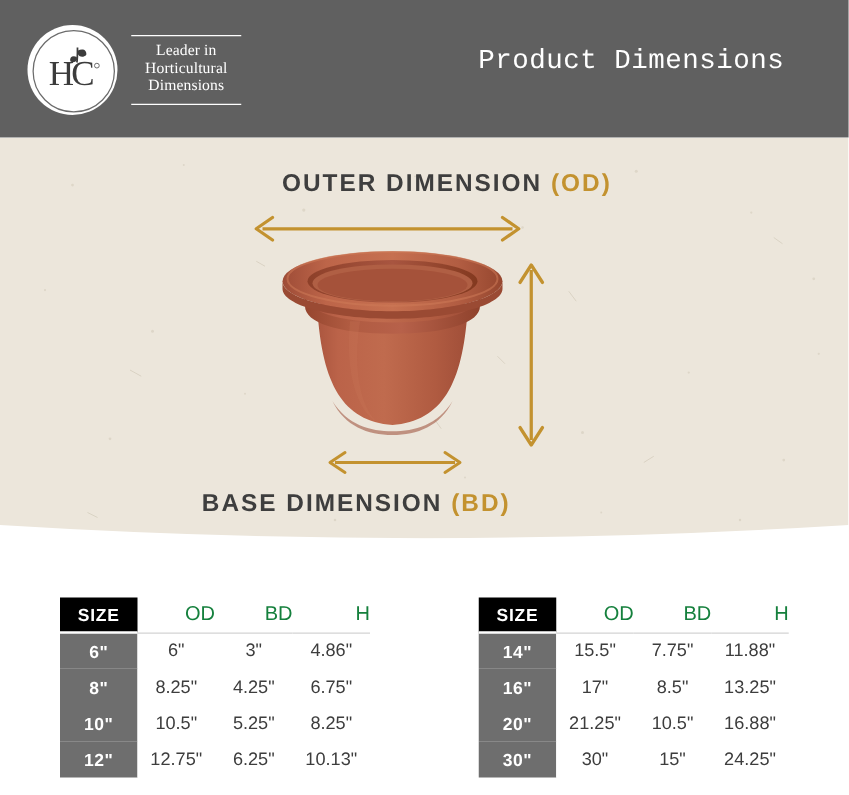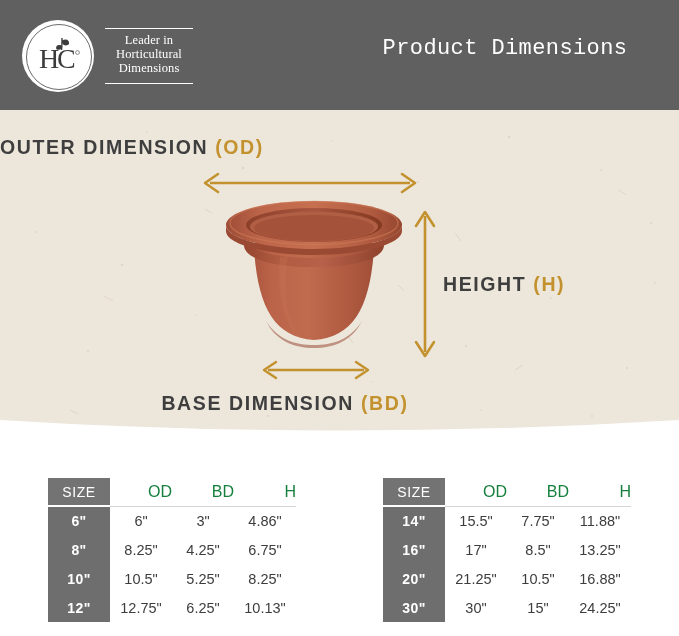--- a/index.html
+++ b/index.html
@@ -97,21 +97,21 @@
     position: absolute;
     font-family: "Liberation Sans", sans-serif;
     font-weight: bold;
     font-size: 19.5px;
     letter-spacing: 1.6px;
     color: #3e3e3e;
     white-space: nowrap;
   }
   .dim-label .accent { color: #c3922f; }
 
-  .label-od { left: 0; top: 26px; width: 679px; text-align: left; }
+  .label-od { left: 0; top: 26px; width: 679px; text-align: center; padding-left: 36px; }
   .label-bd { left: 0; top: 282px; width: 570px; text-align: center; }
   .label-h  { left: 443px; top: 163px; }
 
   .arrow-svg { position: absolute; }
   .arrow-od { left: 200px; top: 62px; }
   .arrow-bd { left: 260px; top: 249px; }
   .arrow-h  { left: 414px; top: 98px; }
 
   .pot-svg { position: absolute; left: 222px; top: 85px; }
 
@@ -134,24 +134,24 @@
   }
   table.dimtable th,
   table.dimtable td {
     padding: 0;
     margin: 0;
   }
 
   
   .th-size {
     width: 62px; height: 28px;
-    background: #737373;
+    background: #000000;
     color: #ffffff;
     font-size: 14px;
-    font-weight: normal;
+    font-weight: bold;
     letter-spacing: 0.6px;
     vertical-align: middle;
   }
   .th-col {
     width: 62px; height: 28px;
     color: #15803d;
     font-size: 16px;
     font-weight: normal;
     text-align: right;
     vertical-align: middle;
@@ -323,24 +323,20 @@
 
       <path d="M58 62 C54 104, 64 134, 80 143 C66 130, 60 100, 66 62 Z" fill="#cb7a5c" opacity="0.22"></path>
     </svg>
 
     <svg class="arrow-svg arrow-h" width="22" height="152" viewBox="0 0 22 152" aria-hidden="true">
       <line x1="11" y1="8" x2="11" y2="144" stroke="#c3922f" stroke-width="2.6"></line>
       <polyline points="2,18 11,4 20,18" fill="none" stroke="#c3922f" stroke-width="2.6" stroke-linecap="round" stroke-linejoin="round"></polyline>
       <polyline points="2,134 11,148 20,134" fill="none" stroke="#c3922f" stroke-width="2.6" stroke-linecap="round" stroke-linejoin="round"></polyline>
     </svg>
 
-    <div class="dim-label label-h">
-      <span>HEIGHT</span>
-      <span class="accent">(H)</span>
-    </div>
 
     <svg class="arrow-svg arrow-bd" width="112" height="22" viewBox="0 0 112 22" aria-hidden="true">
       <line x1="8" y1="11" x2="104" y2="11" stroke="#c3922f" stroke-width="2.4"></line>
       <polyline points="16,3 4,11 16,19" fill="none" stroke="#c3922f" stroke-width="2.4" stroke-linecap="round" stroke-linejoin="round"></polyline>
       <polyline points="96,3 108,11 96,19" fill="none" stroke="#c3922f" stroke-width="2.4" stroke-linecap="round" stroke-linejoin="round"></polyline>
     </svg>
 
     <div class="dim-label label-bd">
       <span>BASE DIMENSION</span>
       <span class="accent">(BD)</span>

